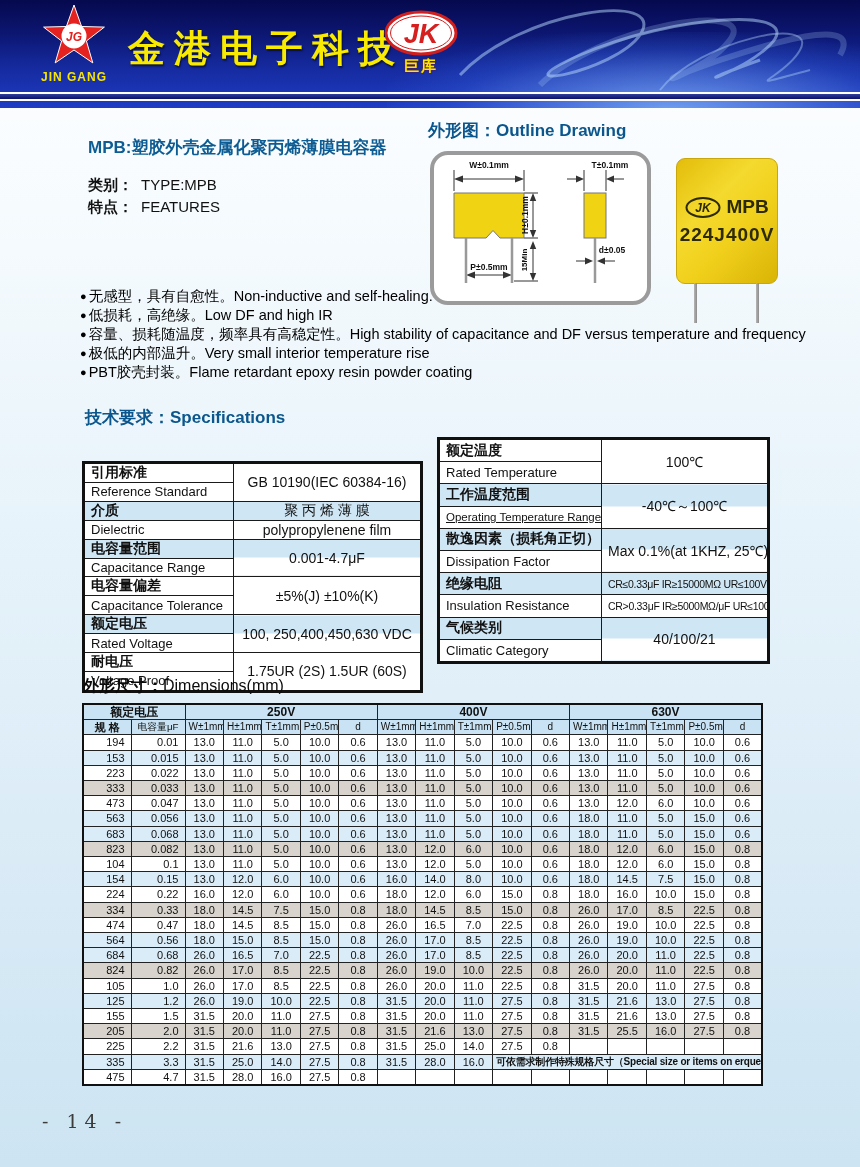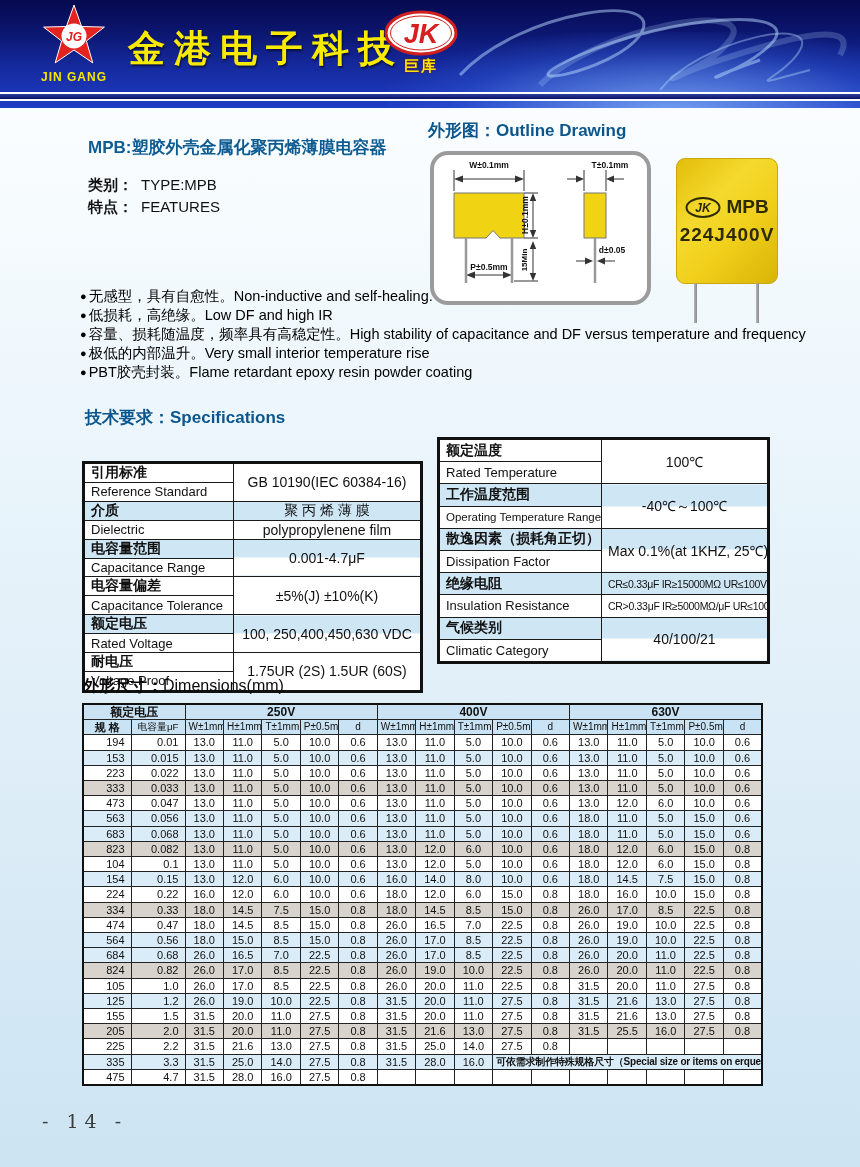--- a/index.html
+++ b/index.html
@@ -45,21 +45,21 @@
   
   .specs-heading{position:absolute;left:85px;top:406px;font-size:17px;font-weight:bold;color:#0b568c;}
   .spec-table{border-collapse:collapse;table-layout:fixed;background:#fff;}
   .spec-table td{border:1px solid #1a1a1a;padding:0 6px;overflow:hidden;white-space:nowrap;}
   #spec-left{position:absolute;left:82px;top:437px;width:341px;border:3px solid #111;margin-top:24px;}
   #spec-right{position:absolute;left:437px;top:437px;width:333px;border:3px solid #111;}
   #spec-left td{height:17.8px;}
   #spec-right td{height:21.2px;}
   .lbl-cn{font-size:14px;font-weight:600;}
   .lbl-en{font-size:13px;}
-  .lbl-en.small{font-size:11.5px;}
+  .lbl-en.small{font-size:11.5px;text-decoration:underline;}
   td.val{font-size:14px;text-align:center;font-weight:500;}
   td.vsmall{font-size:10.5px;text-align:center;letter-spacing:-0.3px;}
   tr.cn.alt td.lbl{background:#cfe6f5;}
   td.val.altv{background:linear-gradient(180deg,#cfe6f5 50%,#ffffff 50%);}
   td.vcn{background:#cfe6f5;}
   
   .dims-heading{position:absolute;left:83px;top:676px;font-size:16px;color:#0b0b0b;}
   .dims-heading .cnp{font-weight:700;}
   #dims{position:absolute;left:82px;top:703px;width:681px;border-collapse:collapse;table-layout:fixed;border:2.5px solid #111;background:#fff;}
   #dims th,#dims td{border:1px solid #222;padding:0 3px;height:14.2px;line-height:14.2px;overflow:hidden;white-space:nowrap;}

